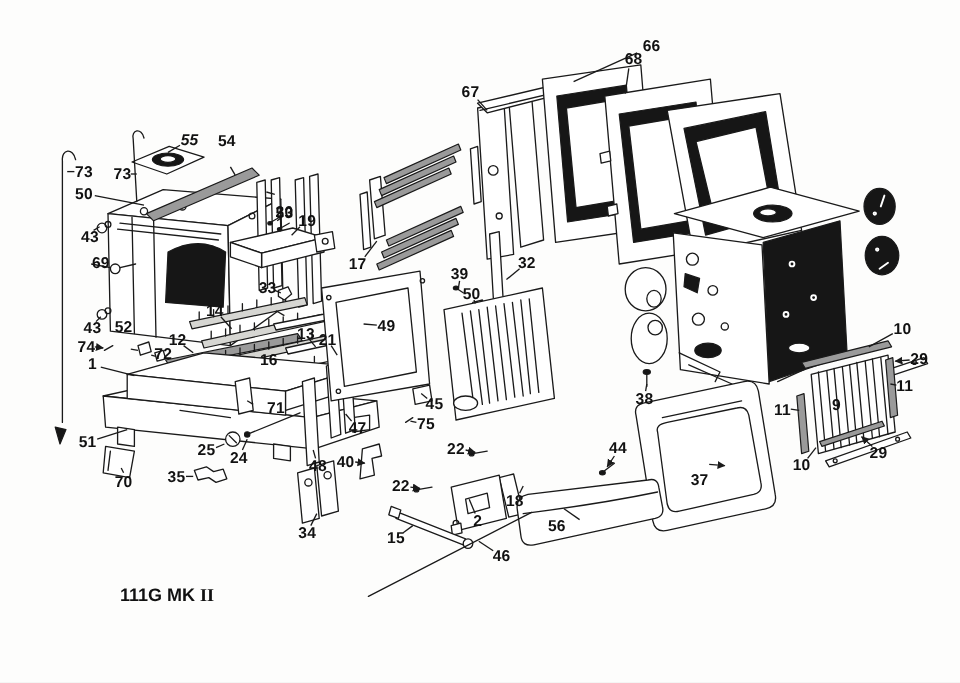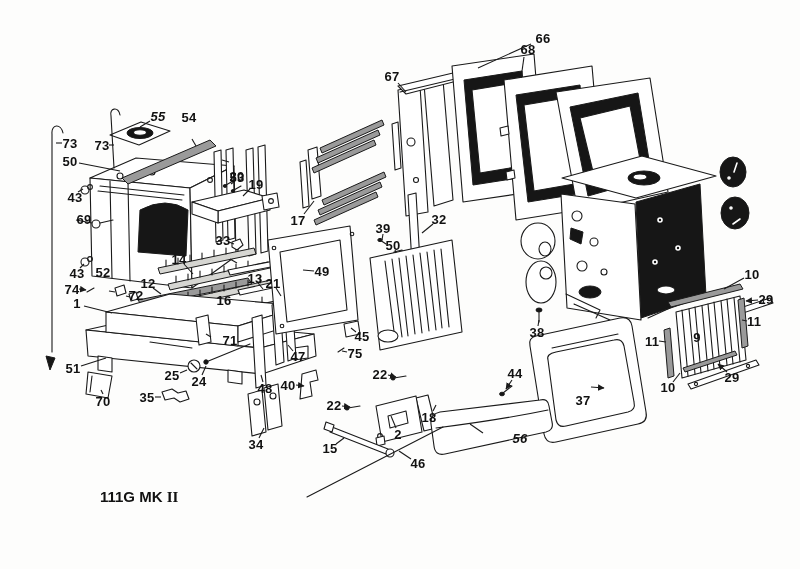--- a/index.html
+++ b/index.html
@@ -422,21 +422,21 @@
       <div class="part-label" style="left: 583px; top: 386px; margin-top: 14px;">37</div>
       <div class="part-label" style="left: 288px; top: 385px;">40</div>
       <div class="part-label" style="left: 265px; top: 388px;">48</div>
       <div class="part-label" style="left: 668px; top: 387px;">10</div>
       <div class="part-label" style="left: 515px; top: 373px;">44</div>
       <div class="part-label" style="left: 147px; top: 397px;">35</div>
       <div class="part-label" style="left: 103px; top: 401px;">70</div>
       <div class="part-label" style="left: 334px; top: 405px;">22</div>
       <div class="part-label" style="left: 429px; top: 417px; text-align: center;">18</div>
       <div class="part-label" style="left: 398px; top: 434px;">2</div>
-      <div class="part-label" style="left: 520px; top: 438px; font-style: italic;">56</div>
+      <div class="part-label" style="left: 464px; top: 438px;">56</div>
       <div class="part-label" style="left: 256px; top: 444px;">34</div>
       <div class="part-label" style="left: 330px; top: 448px;">15</div>
       <div class="part-label" style="left: 418px; top: 463px;">46</div>
     </div>
 
   <div id="caption">
     <span>111G MK</span>
     <span class="mark">II</span>
   </div>
 

